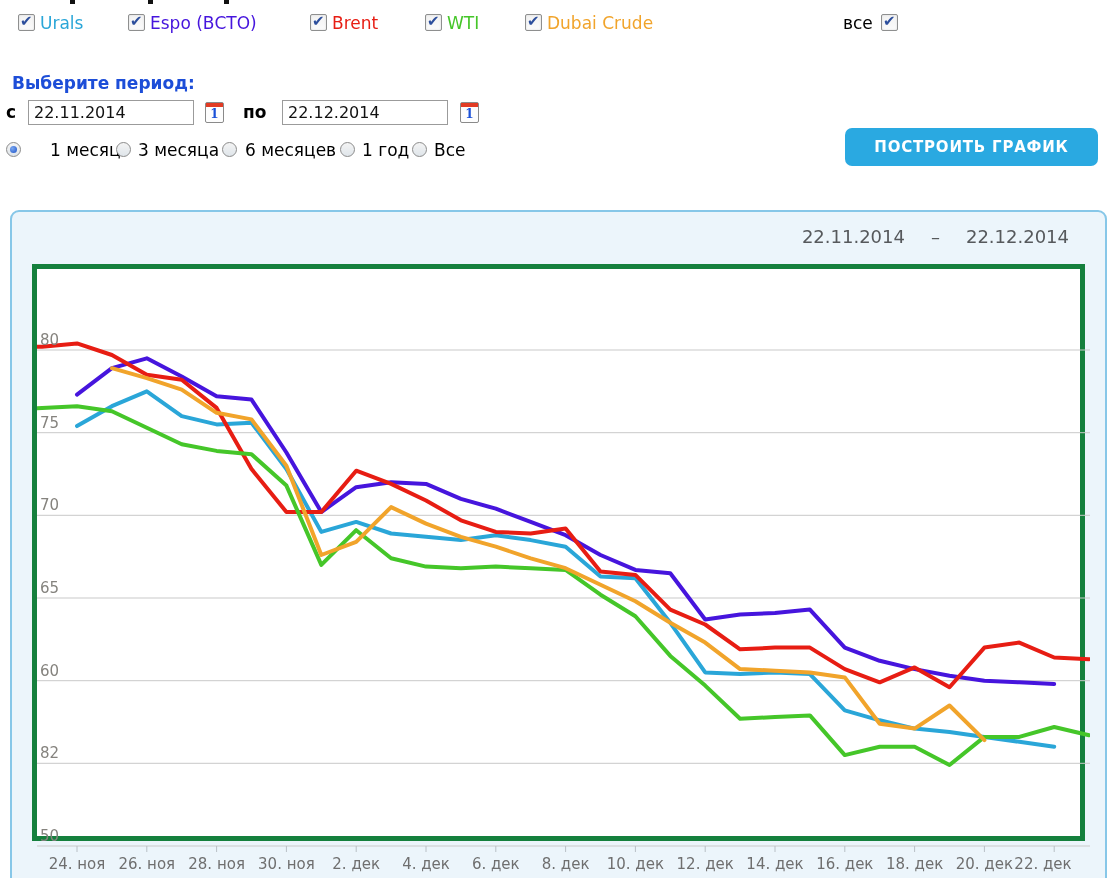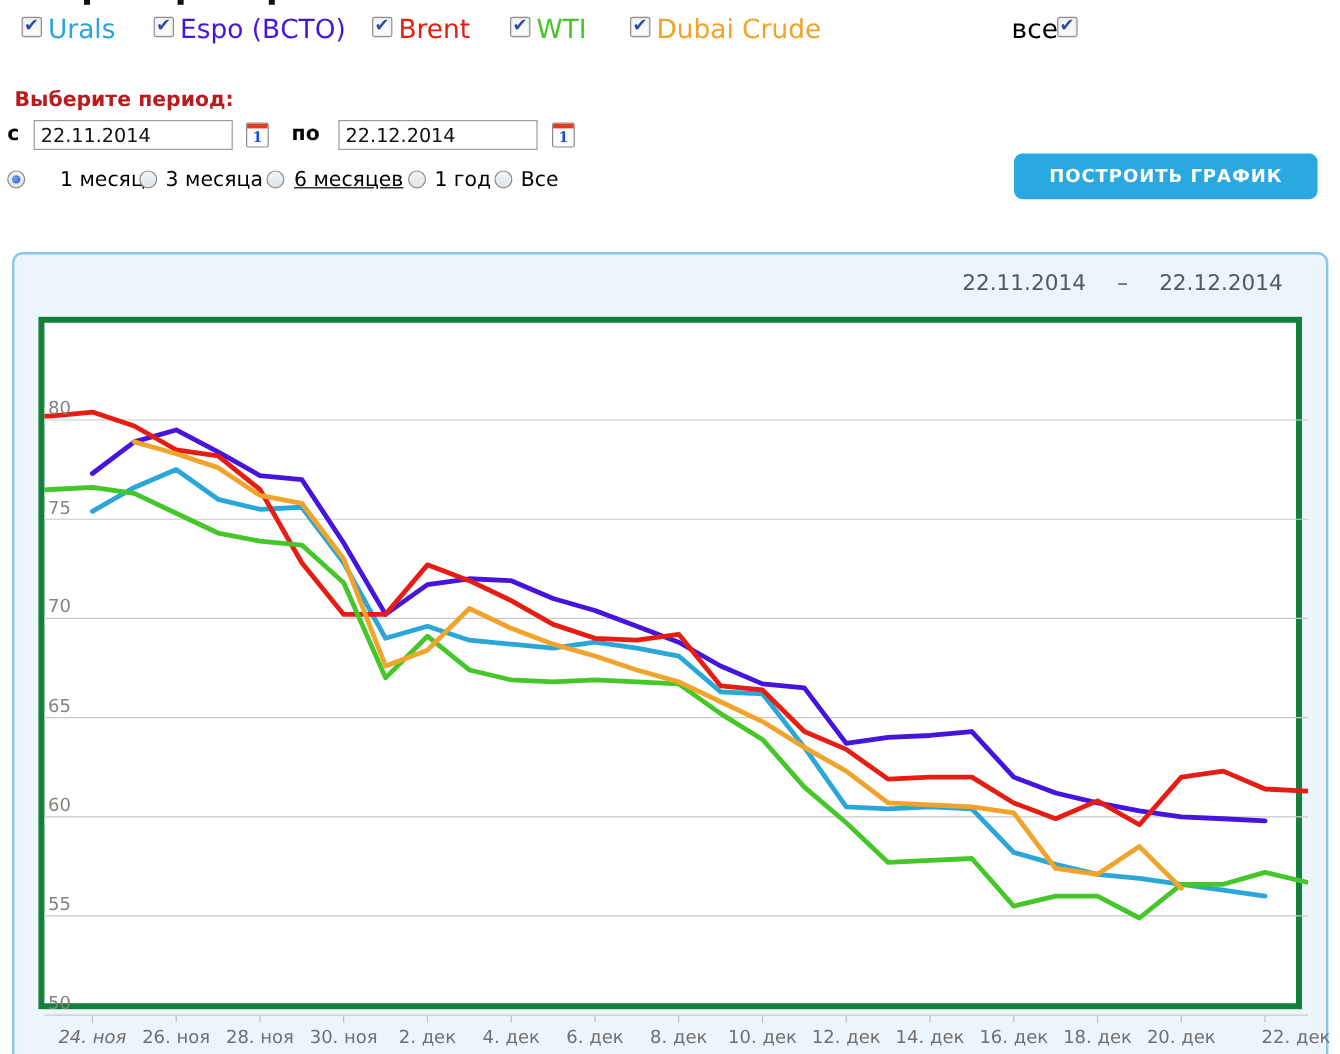--- a/index.html
+++ b/index.html
@@ -7,23 +7,23 @@
               font-family:"DejaVu Sans","Liberation Sans",sans-serif; }
   
   .frag { position:absolute; top:0; width:5px; height:4px; background:#111; }
   
   .cbx { position:absolute; top:14px; width:17px; height:17px;
          border:1px solid #8e8f8f; border-radius:2px;
          background:linear-gradient(#f2f2f2,#fbfbfb);
          box-shadow:inset 0 0 2px #d7d7d7; cursor:pointer; }
   .cbx .tick { position:absolute; left:1px; top:-3px; font-size:15px; font-weight:bold;
                color:#2c4e9c; }
-  .serlabel { position:absolute; top:13px; font-size:22px; cursor:pointer; }
+  .serlabel { position:absolute; top:13px; font-size:17px; cursor:pointer; }
   
-  .ptitle { position:absolute; left:12px; top:73px; font-size:17px; font-weight:bold; color:#b91c1c; }
+  .ptitle { position:absolute; left:12px; top:73px; font-size:17px; font-weight:bold; color:#1d4ed8; }
   .dlabel { position:absolute; top:102px; font-size:17px; font-weight:bold; color:#000; }
   .dinput { position:absolute; top:100px; width:166px; height:25px; border:1px solid #9b9b9b;
             font-size:16px; font-family:"DejaVu Sans",sans-serif; padding:0 0 0 5px; color:#111; background:#fff; }
   .calico { position:absolute; top:102px; width:19px; height:21px; background:#fdfdfd;
             border:1px solid #8a8a8a; border-radius:2px; cursor:pointer; }
   .calico .bar { position:absolute; left:0; top:0; right:0; height:4px; background:#e23b24; }
   .calico .one { position:absolute; left:0; right:0; top:4px; text-align:center;
                  font-size:12px; font-weight:bold; color:#1a50d8; font-family:"DejaVu Serif",serif; }
   .radio { position:absolute; top:142px; width:15px; height:15px; border-radius:50%;
            border:1px solid #8b8b8b; background:linear-gradient(#f4f4f4,#dfe5ea); cursor:pointer; }
@@ -95,21 +95,21 @@
   <span class="one">1</span>
 </span>
 <div id="preset-row">
     <span class="radio sel" style="left: 6px;">
       <span class="dot"></span>
     </span>
     <span class="rlabel" style="left: 26px; margin-left: 24px;">1 месяц</span>
     <span class="radio" style="left: 116px;"></span>
     <span class="rlabel" style="left: 138px;">3 месяца</span>
     <span class="radio" style="left: 222px;"></span>
-    <span class="rlabel" style="left: 245px; text-decoration: underline;">6 месяцев</span>
+    <span class="rlabel" style="left: 245px;">6 месяцев</span>
     <span class="radio" style="left: 340px;"></span>
     <span class="rlabel" style="left: 362px;">1 год</span>
     <span class="radio" style="left: 412px;"></span>
     <span class="rlabel" style="left: 434px;">Все</span>
   </div>
 <button class="build-btn">ПОСТРОИТЬ ГРАФИК</button>
 
 <div class="panel">
   <div class="dates">
     <span>22.11.2014</span>
@@ -151,31 +151,31 @@
           <polyline points="-29.8,77.7 5.1,77.7 40.0,74.4 74.9,86.0 109.8,105.8 144.7,110.8 179.6,138.9 214.5,200.0 249.4,243.0 284.3,243.0 319.2,201.7 354.1,214.9 389.0,231.5 423.9,251.3 458.8,262.9 493.7,264.5 528.6,259.6 563.5,302.5 598.4,305.9 633.3,340.6 668.2,355.5 703.1,380.3 738.0,378.6 772.9,378.6 807.8,400.1 842.7,413.3 877.6,398.4 912.5,418.3 947.4,378.6 982.3,373.6 1017.2,388.5 1052.1,390.2" fill="none" stroke="#e71d13" stroke-width="4" stroke-linejoin="round" stroke-linecap="round"></polyline>
           <polyline points="-29.8,140.5 5.1,138.9 40.0,137.2 74.9,142.2 109.8,158.7 144.7,175.2 179.6,181.9 214.5,185.2 249.4,216.6 284.3,295.9 319.2,261.2 354.1,289.3 389.0,297.6 423.9,299.2 458.8,297.6 493.7,299.2 528.6,300.9 563.5,325.7 598.4,347.2 633.3,386.9 668.2,416.6 703.1,449.7 738.0,448.0 772.9,446.4 807.8,486.1 842.7,477.8 877.6,477.8 912.5,496.0 947.4,467.9 982.3,467.9 1017.2,458.0 1052.1,466.2" fill="none" stroke="#45c629" stroke-width="4" stroke-linejoin="round" stroke-linecap="round"></polyline>
           <polyline points="74.9,99.2 109.8,109.1 144.7,120.7 179.6,143.8 214.5,150.4 249.4,196.7 284.3,286.0 319.2,272.8 354.1,238.1 389.0,254.6 423.9,267.8 458.8,277.7 493.7,289.3 528.6,299.2 563.5,315.8 598.4,332.3 633.3,353.8 668.2,373.6 703.1,400.1 738.0,401.7 772.9,403.4 807.8,408.4 842.7,454.7 877.6,459.6 912.5,436.5 947.4,471.2" fill="none" stroke="#f1a42b" stroke-width="4" stroke-linejoin="round" stroke-linecap="round"></polyline>
         </g>
       </svg>
   <div class="ylab" style="top: 62px;">80</div>
       <div class="ylab" style="top: 144.666px;">75</div>
       <div class="ylab" style="top: 227.333px;">70</div>
       <div class="ylab" style="top: 310px;">65</div>
       <div class="ylab" style="top: 392.666px;">60</div>
-      <div class="ylab" style="top: 475.332px;">55</div>
+      <div class="ylab" style="top: 475.332px;">82</div>
       <div class="ylab" style="top: 557.999px; text-align: center;">50</div>
-      <div class="xlab" style="left: 40px; font-style: italic;">24. ноя</div>
+      <div class="xlab" style="left: 40px;">24. ноя</div>
       <div class="xlab" style="left: 109.8px;">26. ноя</div>
       <div class="xlab" style="left: 179.6px; text-align: right;">28. ноя</div>
       <div class="xlab" style="left: 249.4px;">30. ноя</div>
       <div class="xlab" style="left: 319.2px;">2. дек</div>
       <div class="xlab" style="left: 389px;">4. дек</div>
       <div class="xlab" style="left: 458.8px;">6. дек</div>
       <div class="xlab" style="left: 528.6px;">8. дек</div>
       <div class="xlab" style="left: 598.4px;">10. дек</div>
       <div class="xlab" style="left: 668.2px;">12. дек</div>
       <div class="xlab" style="left: 738px;">14. дек</div>
       <div class="xlab" style="left: 807.8px;">16. дек</div>
       <div class="xlab" style="left: 877.6px;">18. дек</div>
       <div class="xlab" style="left: 947.4px;">20. дек</div>
-      <div class="xlab" style="left: 1043px;">22. дек</div>
+      <div class="xlab" style="left: 1006px;">22. дек</div>
     </div>
 </div>
 
 </body></html>

